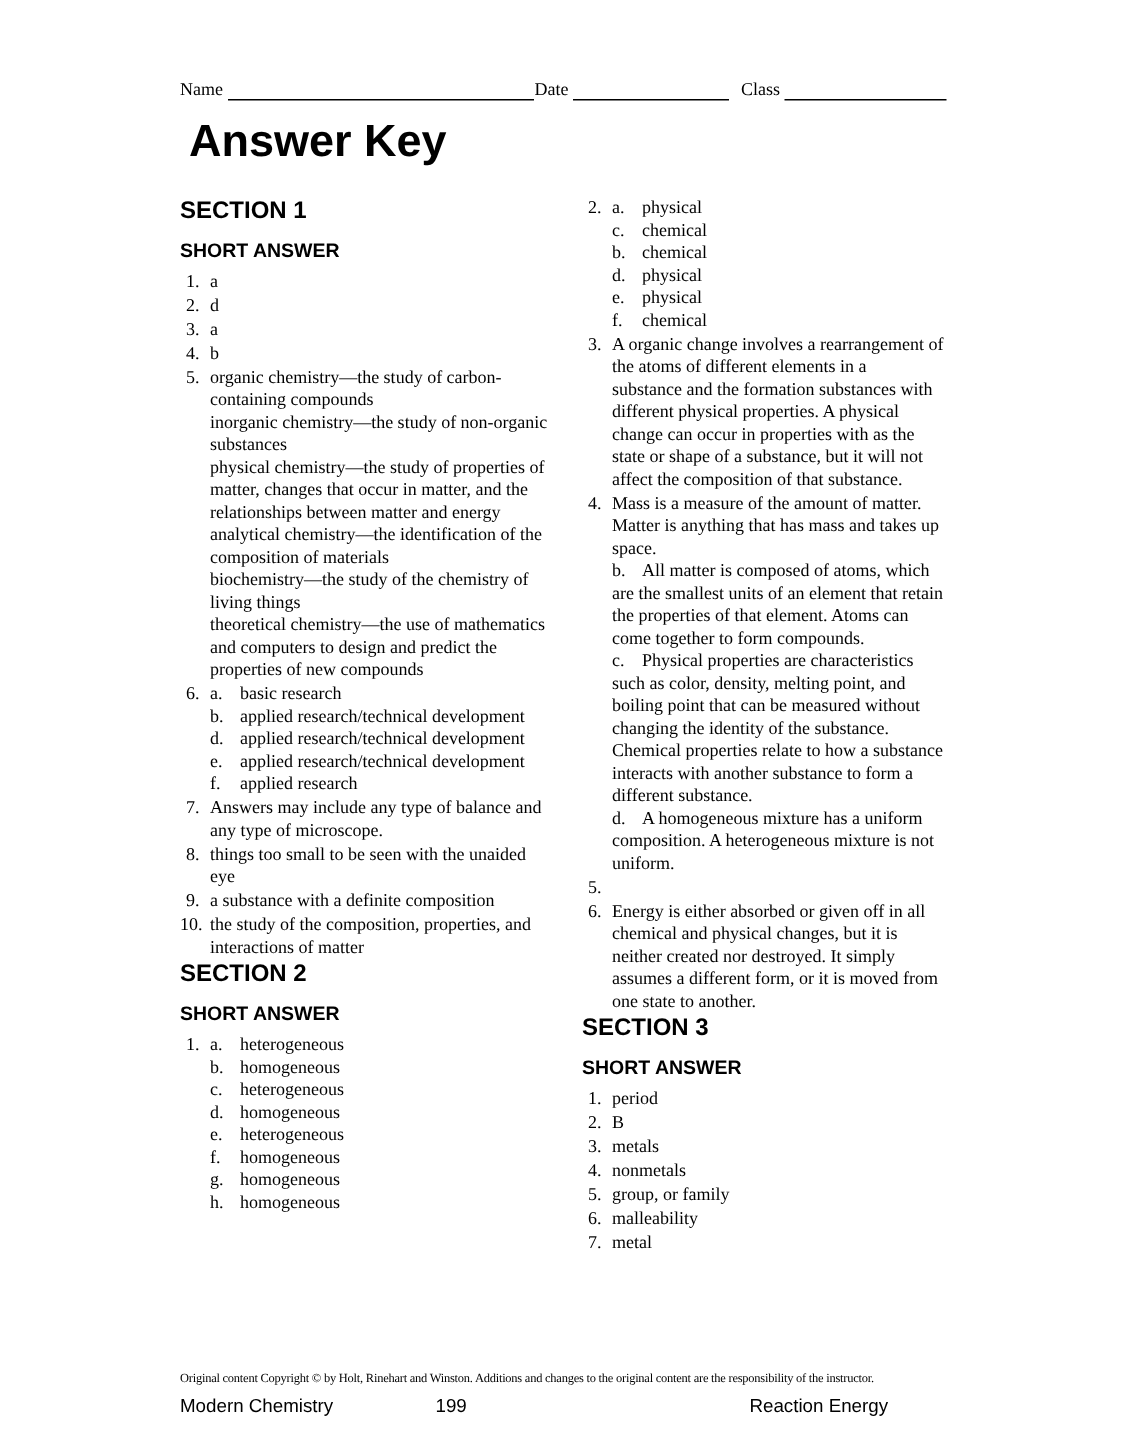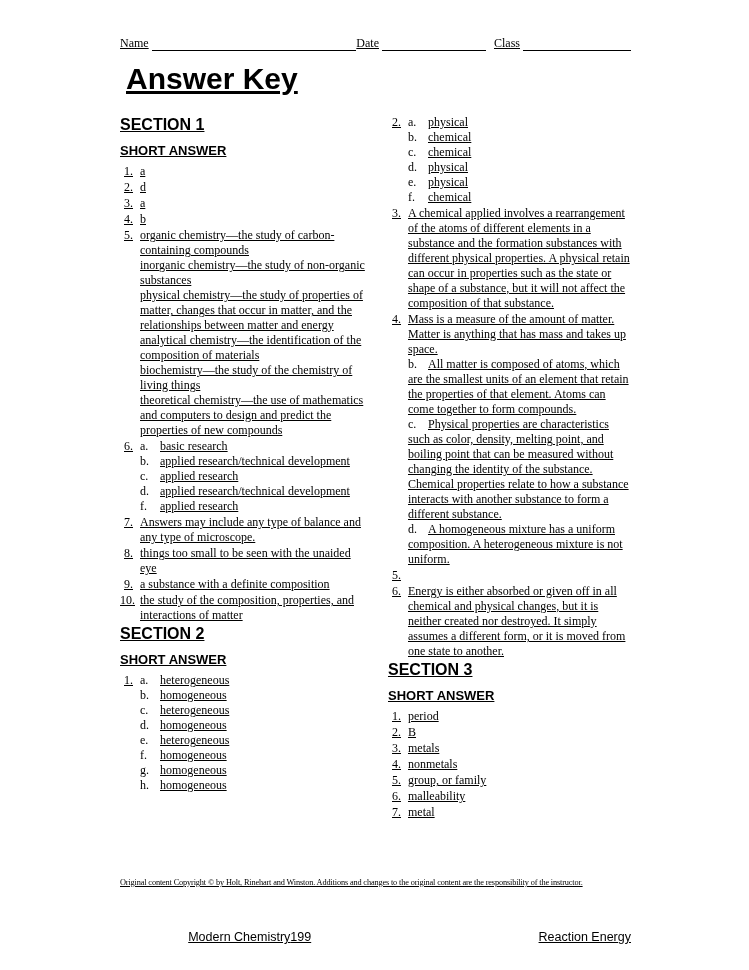--- a/index.html
+++ b/index.html
@@ -1,23 +1,23 @@
 <!DOCTYPE html>
 <html><head>
 <meta charset="utf-8">
 <style>
   * { box-sizing: border-box; margin: 0; padding: 0; }
   html, body { width: 749px; height: 970px; background: #ffffff; overflow: hidden; }
   body { font-family: "Liberation Serif", serif; color: #000; }
 
   .page {
     width: 749px; height: 970px;
-    padding: 36px 118px 26px 120px;
+    padding: 52px 118px 26px 120px;
     display: flex; flex-direction: column;
-    background: #fff; overflow: hidden; text-decoration: underline;
+    background: #fff; overflow: hidden;
   }
 
   
   .topline { display: flex; align-items: flex-end; font-size: 12px; height: 15px; }
   .tl-label { padding-right: 3px; white-space: nowrap; }
   .tl-label.spaced { margin-left: 8px; }
   .rule { border-bottom: 1px solid #000; height: 13px; display: inline-block; }
   .rule.grow { flex: 1; }
   .rule.date { width: 104px; }
   .rule.class { width: 108px; }
@@ -51,23 +51,23 @@
 
   .footer { margin-top: auto; }
   .copyright {
     font-size: 8.3px; letter-spacing: -0.15px; white-space: nowrap;
     margin-bottom: 7px;
   }
   .footer-row {
     display: flex; align-items: baseline;
     font-family: "Liberation Sans", sans-serif; font-size: 12.5px;
   }
-  .footer-book { flex: 1; text-align: right; }
+  .footer-book { flex: 1; text-align: left; }
   .footer-page { flex: 1; text-align: left; }
-  .footer-chapter { flex: 1; text-align: right; margin-top: 36px; }
+  .footer-chapter { flex: 1; text-align: center; }
 </style>
 </head>
 <body>
 
 <div class="page">
 
   <div class="topline">
     <span class="tl-label">Name</span>
     <span class="rule grow"></span>
     <span class="tl-label">Date</span>
@@ -117,22 +117,22 @@
               <div class="answer-line">analytical chemistry—the identification of the composition of materials</div>
               <div class="answer-line">biochemistry—the study of the chemistry of living things</div>
               <div class="answer-line">theoretical chemistry—the use of mathematics and computers to design and predict the properties of new compounds</div>
             </div>
           </div>
           <div class="answer-item">
             <span class="num">6.</span>
             <div class="answer-content">
               <div class="answer-line"><span class="sub-label">a.</span><span>basic research</span></div>
               <div class="answer-line"><span class="sub-label">b.</span><span>applied research/technical development</span></div>
-              <div class="answer-line"><span class="sub-label">c.</span><span>applied research</span></div>
               <div class="answer-line"><span class="sub-label">d.</span><span>applied research/technical development</span></div>
+              <div class="answer-line"><span class="sub-label">e.</span><span>applied research/technical development</span></div>
               <div class="answer-line"><span class="sub-label">f.</span><span>applied research</span></div>
             </div>
           </div>
           <div class="answer-item">
             <span class="num">7.</span>
             <div class="answer-content">
               <div class="answer-line">Answers may include any type of balance and any type of microscope.</div>
             </div>
           </div>
           <div class="answer-item">
@@ -173,32 +173,32 @@
           </div>
         </div>
     </div>
 
     <div class="col-right">
       <div class="answers">
           <div class="answer-item">
             <span class="num">2.</span>
             <div class="answer-content">
               <div class="answer-line"><span class="sub-label">a.</span><span>physical</span></div>
+              <div class="answer-line"><span class="sub-label">c.</span><span>chemical</span></div>
               <div class="answer-line"><span class="sub-label">b.</span><span>chemical</span></div>
-              <div class="answer-line"><span class="sub-label">c.</span><span>chemical</span></div>
               <div class="answer-line"><span class="sub-label">d.</span><span>physical</span></div>
               <div class="answer-line"><span class="sub-label">e.</span><span>physical</span></div>
               <div class="answer-line"><span class="sub-label">f.</span><span>chemical</span></div>
             </div>
           </div>
           <div class="answer-item">
             <span class="num">3.</span>
             <div class="answer-content">
-              <div class="answer-line">A chemical applied involves a rearrangement of the atoms of different elements in a</div>
-              <div class="answer-line">substance and the formation substances with different physical properties. A physical retain can occur in properties such as the state or shape of a substance, but it will not affect the composition of that substance.</div>
+              <div class="answer-line">A organic change involves a rearrangement of the atoms of different elements in a</div>
+              <div class="answer-line">substance and the formation substances with different physical properties. A physical change can occur in properties with as the state or shape of a substance, but it will not affect the composition of that substance.</div>
             </div>
           </div>
           <div class="answer-item">
             <span class="num">4.</span>
             <div class="answer-content">
               <div class="answer-line">Mass is a measure of the amount of matter. Matter is anything that has mass and takes up space.</div>
               <div class="answer-line"><span class="sub-label">b.</span><span>All matter is composed of atoms, which are the smallest units of an element that retain the properties of that element. Atoms can come together to form compounds.</span></div>
               <div class="answer-line"><span class="sub-label">c.</span><span>Physical properties are characteristics such as color, density, melting point, and boiling point that can be measured without changing the identity of the substance. Chemical properties relate to how a substance interacts with another substance to form a different substance.</span></div>
               <div class="answer-line"><span class="sub-label">d.</span><span>A homogeneous mixture has a uniform composition. A heterogeneous mixture is not uniform.</span></div>
             </div>

